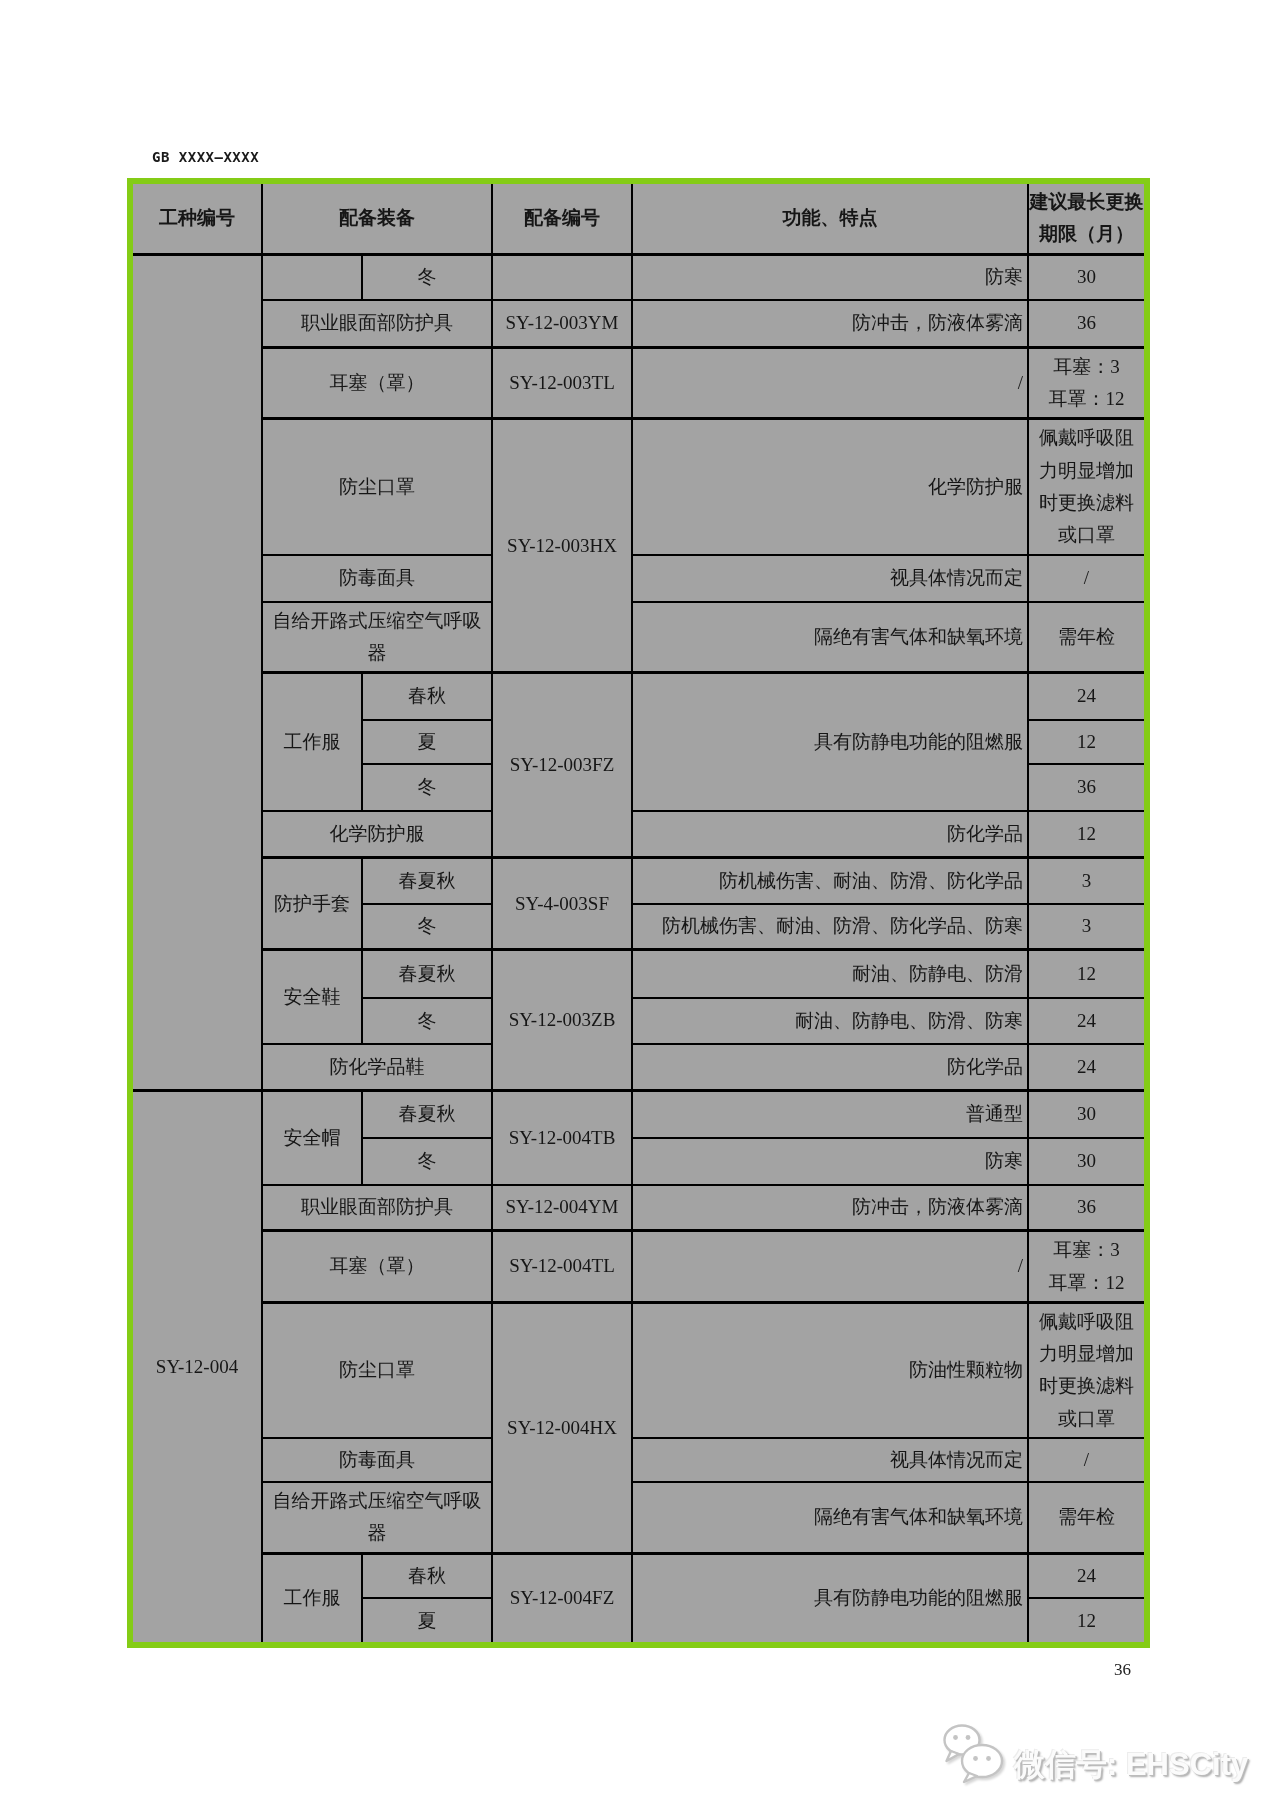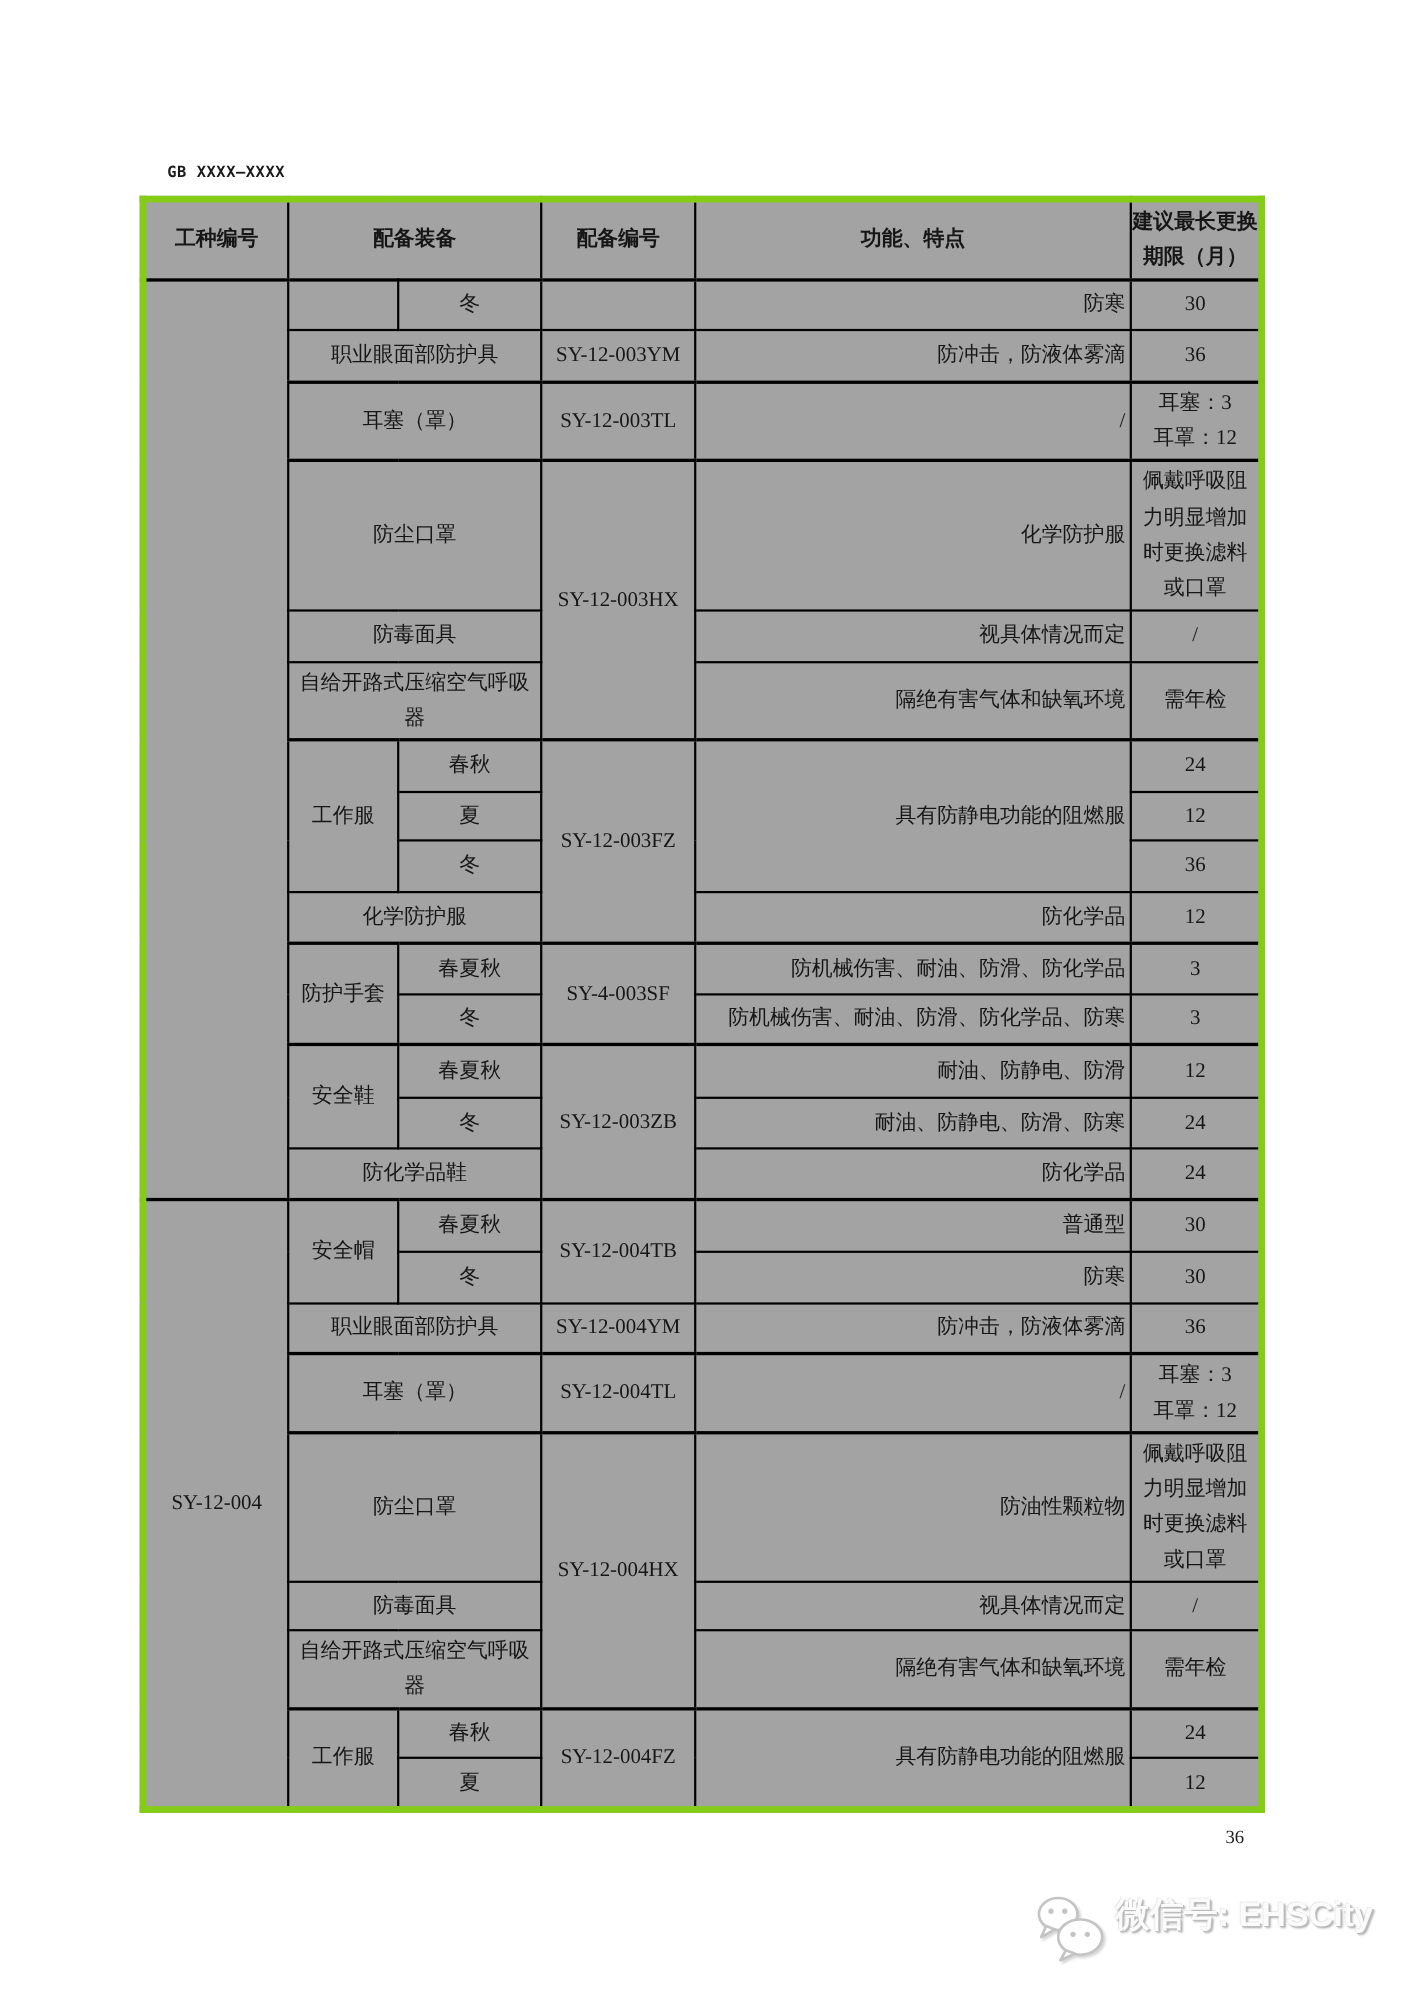--- a/index.html
+++ b/index.html
@@ -29,21 +29,21 @@
   table.ppe thead th { font-weight:bold; border-bottom:3px solid #000; }
   table.ppe thead th.hdr-period { padding:2px 0; }
   table.ppe td.features-col { text-align:right; padding-left:12px; }
   table.ppe tr.thick td { border-top-width:3px; }
   .page-number {
     position:absolute; left:1114px; top:1660px;
     font-size:17px; color:#222;
   }
   .wechat-badge {
     position:absolute; left:938px; top:1720px;
-    display:flex; align-items:flex-start; gap:8px;
+    display:flex; align-items:flex-end; gap:8px;
   }
   .wechat-icon { filter:drop-shadow(2px 2px 1px #d6d6d6); }
   .wechat-text {
     font-family:"Liberation Sans","DejaVu Sans",sans-serif;
     font-size:31px; font-weight:bold; color:#fbfbfb;
     text-shadow:1px 1px 0 #bcbcbc, 2px 2px 2px #ababab, -1px -1px 0 #ececec;
     white-space:nowrap;
   }
 </style>
 </head>

